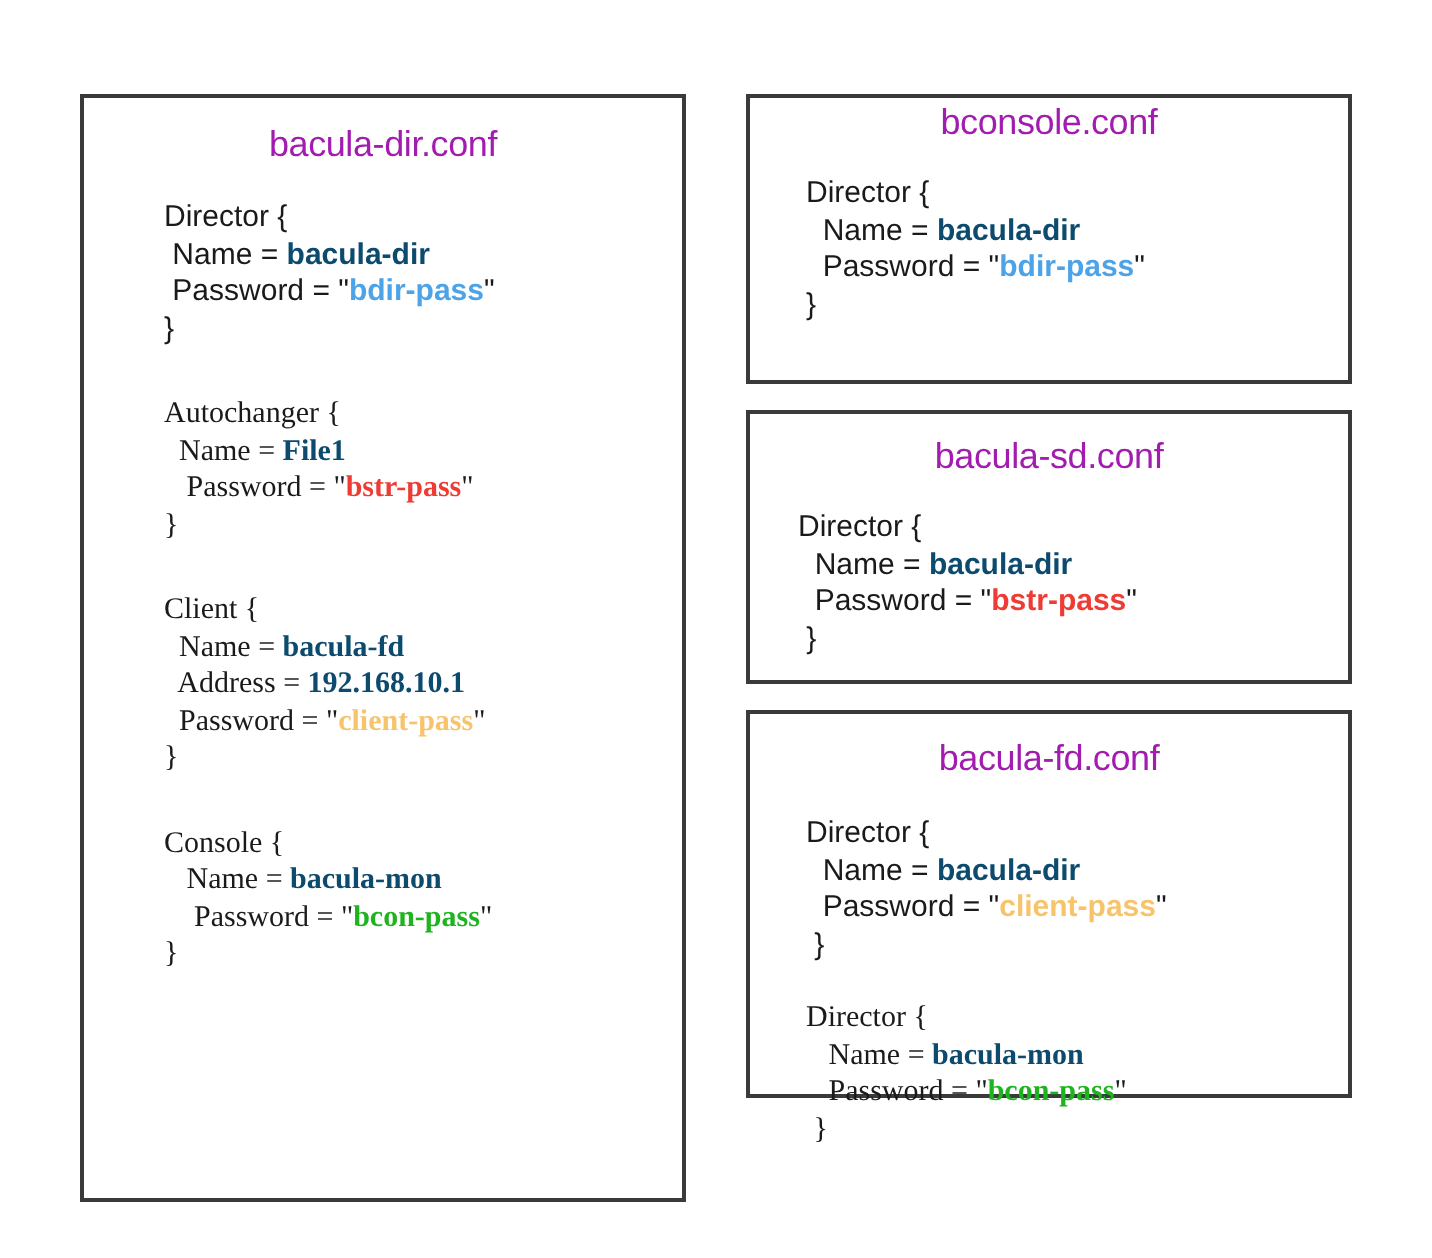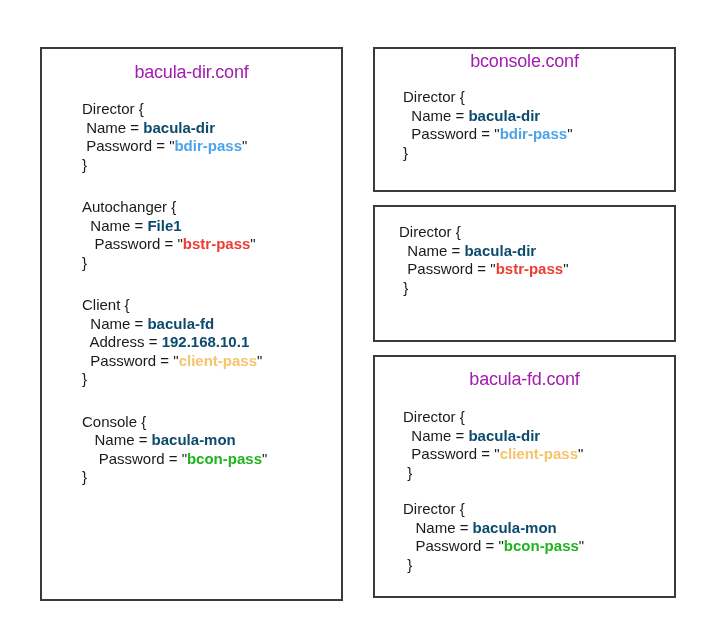--- a/index.html
+++ b/index.html
@@ -28,30 +28,30 @@
     color: #a21caf;
     letter-spacing: -0.2px;
   }
   .panel-body {
     font-size: 15px;
     line-height: 18.5px;
     color: #1a1a1a;
     white-space: pre;
   }
   .blk { margin: 16px; }
-  .blk + .blk { margin-top: 18px; }
+  .blk + .blk { margin-top: 18px; font-family: Liberation Serif, serif; }
   .line { white-space: pre; }
   .b { font-weight: bold; color: #0c4a6e; }
   .q  { color: #1a1a1a; }
 
   
   #panel-bacula-dir  { left: 40px;  top: 47px;  width: 303px; height: 554px; }
   #panel-bconsole    { left: 373px; top: 47px;  width: 303px; height: 145px; }
   #panel-bacula-sd   { left: 373px; top: 205px; width: 303px; height: 137px; }
-  #panel-bacula-fd   { left: 373px; top: 355px; width: 303px; height: 243px; }
+  #panel-bacula-fd   { left: 373px; top: 355px; width: 303px; height: 194px; }
 
   #panel-bacula-dir  .panel-title { margin: 13px 0 0 0; }
   #panel-bacula-dir  .panel-body  { margin: 17px 0 0 24px; }
 
   #panel-bconsole    .panel-title { margin: 2px 0 0 0; }
   #panel-bconsole    .panel-body  { margin: 12px 0 0 12px; }
 
   #panel-bacula-sd   .panel-title { margin: 11px 0 0 0; }
   #panel-bacula-sd   .panel-body  { margin: 16px 0 0 8px; }
 
@@ -68,19 +68,20 @@
   <div class="panel-title">bacula-dir.conf</div>
   <div class="panel-body"><div class="blk"><div class="line">Director {</div><div class="line"><span> Name = </span><span class="b">bacula-dir</span></div><div class="line"><span> Password = </span><span class="q">"</span><span class="b" style="color: rgb(77, 163, 232);">bdir-pass</span><span class="q">"</span></div><div class="line">}</div></div><div class="blk"><div class="line">Autochanger {</div><div class="line"><span>  Name = </span><span class="b">File1</span></div><div class="line"><span>   Password = </span><span class="q">"</span><span class="b" style="color: rgb(238, 59, 51);">bstr-pass</span><span class="q">"</span></div><div class="line">}</div></div><div class="blk"><div class="line">Client {</div><div class="line"><span>  Name = </span><span class="b">bacula-fd</span></div><div class="line"><span>  Address = </span><span class="b">192.168.10.1</span></div><div class="line"><span>  Password = </span><span class="q">"</span><span class="b" style="color: rgb(247, 196, 108);">client-pass</span><span class="q">"</span></div><div class="line">}</div></div><div class="blk"><div class="line">Console {</div><div class="line"><span>   Name = </span><span class="b">bacula-mon</span></div><div class="line"><span>    Password = </span><span class="q">"</span><span class="b" style="color: rgb(31, 180, 31);">bcon-pass</span><span class="q">"</span></div><div class="line">}</div></div></div>
 </div>
 
 <div class="panel" id="panel-bconsole">
   <div class="panel-title">bconsole.conf</div>
   <div class="panel-body"><div class="blk"><div class="line">Director {</div><div class="line"><span>  Name = </span><span class="b">bacula-dir</span></div><div class="line"><span>  Password = </span><span class="q">"</span><span class="b" style="color: rgb(77, 163, 232);">bdir-pass</span><span class="q">"</span></div><div class="line">}</div></div></div>
 </div>
 
 <div class="panel" id="panel-bacula-sd">
+  <div class="panel-title">bacula-sd.conf</div>
   <div class="panel-body"><div class="blk"><div class="line">Director {</div><div class="line"><span>  Name = </span><span class="b">bacula-dir</span></div><div class="line"><span>  Password = </span><span class="q">"</span><span class="b" style="color: rgb(238, 59, 51);">bstr-pass</span><span class="q">"</span></div><div class="line"> }</div></div></div>
 </div>
 
 <div class="panel" id="panel-bacula-fd">
   <div class="panel-title">bacula-fd.conf</div>
   <div class="panel-body"><div class="blk"><div class="line">Director {</div><div class="line"><span>  Name = </span><span class="b">bacula-dir</span></div><div class="line"><span>  Password = </span><span class="q">"</span><span class="b" style="color: rgb(247, 196, 108);">client-pass</span><span class="q">"</span></div><div class="line"> }</div></div><div class="blk"><div class="line">Director {</div><div class="line"><span>   Name = </span><span class="b">bacula-mon</span></div><div class="line"><span>   Password = </span><span class="q">"</span><span class="b" style="color: rgb(31, 180, 31);">bcon-pass</span><span class="q">"</span></div><div class="line"> }</div></div></div>
 </div>
 
 </body></html>

